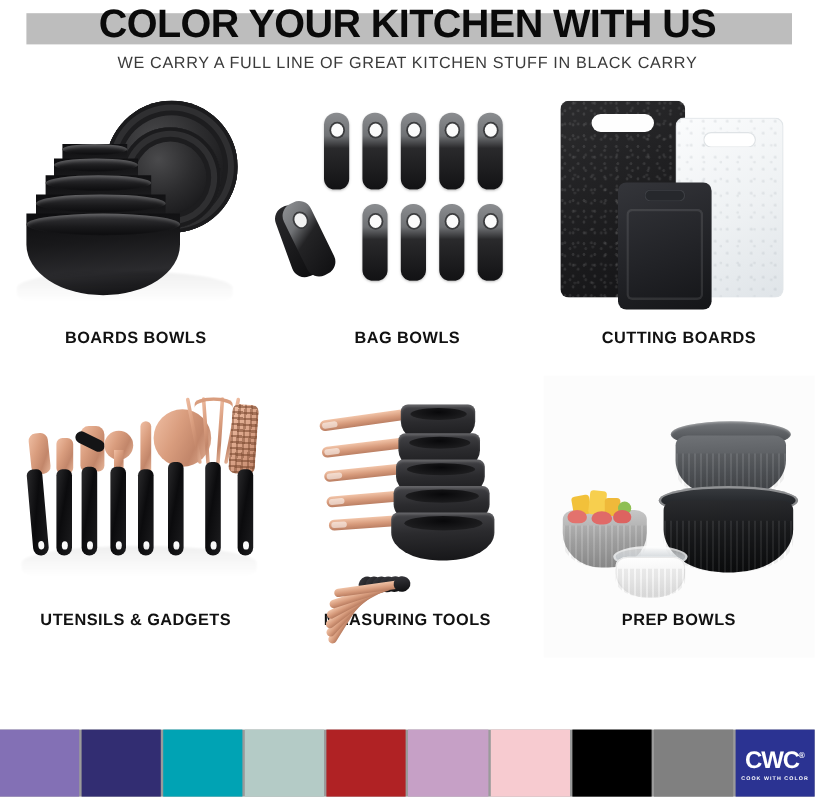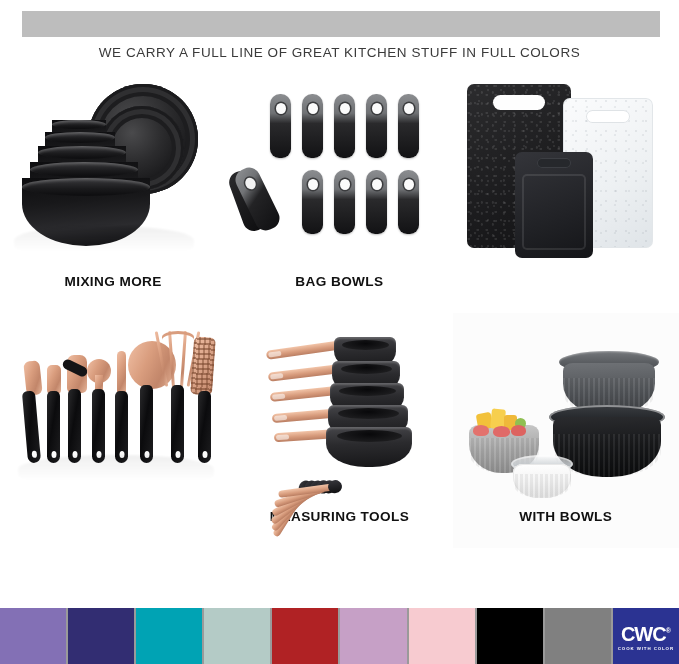--- a/index.html
+++ b/index.html
@@ -251,21 +251,22 @@
   }
   .fruit { position:absolute; border-radius: 3px; }
 </style>
 </head>
 <body>
 
 <div class="page">
 
   <div class="header">
     <div class="title-band" style="background: rgb(189, 189, 189);"></div>
-    <div class="subhead">WE CARRY A FULL LINE OF GREAT KITCHEN STUFF IN FULL COLORS</div>
+    <div class="headline">COLOR YOUR KITCHEN WITH US</div>
+    <div class="subhead">WE CARRY A FULL LINE OF GREAT KITCHEN STUFF IN BLACK CARRY</div>
   </div>
 
   <div class="grid">
 
     <div class="row">
 
       <div class="cell">
         <div class="art">
           <div class="obj lid" style="left:88px;  top:6px;  width:110px; height:110px;">
             <div class="lid-core" style="left:30px; top:28px; width:50px; height:50px;"></div>
@@ -281,21 +282,21 @@
               <div class="bowl-rim"></div>
             </div>
           <div class="obj bowl" style="left:30px;  top:84px; width:108px; height:58px;">
               <div class="bowl-rim"></div>
             </div>
           <div class="obj bowl" style="left:22px;  top:100px;width:128px; height:68px;">
               <div class="bowl-rim"></div>
             </div>
           <div class="refl" style="left:14px; width:180px; bottom:14px;"></div>
         </div>
-        <div class="caption">MIXING MORE</div>
+        <div class="caption">BOARDS BOWLS</div>
       </div>
 
       <div class="cell">
         <div class="art">
           <div class="obj clip" style="left:44px;  top:16px;">
               <span class="hole"></span>
             </div>
           <div class="obj clip" style="left:76px;  top:16px;">
               <span class="hole"></span>
             </div>
@@ -338,20 +339,21 @@
             <div class="board-handle" style="top:11px; width:52px; height:15px;"></div>
           </div>
           <div class="board light" style="left:110px; top:20px; width:90px; height:150px;">
             <div class="board-handle" style="top:12px; width:44px; height:13px; background:#ffffff; box-shadow: inset 0 0 0 1px #dfe3e6;"></div>
           </div>
           <div class="board dark" style="left:62px; top:74px; width:78px; height:106px; background:linear-gradient(160deg,#34353a 0%,#212226 60%,#141518 100%);">
             <div class="board-handle" style="top:6px; width:34px; height:10px; background:#26282c; box-shadow: inset 0 0 0 1px #3c3e43;"></div>
             <div class="board-inner" style="left:7px; top:22px; right:7px; bottom:8px;"></div>
           </div>
         </div>
+        <div class="caption">CUTTING BOARDS</div>
       </div>
     </div>
 
     <div class="row">
 
       <div class="cell">
         <div class="art">
 
           <div class="obj copper" style="left:25px; top:48px; width:16px; height:34px; border-radius:6px; transform:rotate(-6deg);"></div>
           <div class="obj handle" style="left:25px; top:78px; height:72px; transform:rotate(-5deg);"></div>
@@ -384,20 +386,21 @@
 
           <div class="obj" style="left:192px; top:24px; width:22px; height:58px; border-radius:6px; transform:rotate(4deg);
                background:
                  repeating-linear-gradient(0deg, rgba(120,70,45,.55) 0 2px, rgba(0,0,0,0) 2px 5px),
                  repeating-linear-gradient(90deg, rgba(120,70,45,.45) 0 2px, rgba(0,0,0,0) 2px 5px),
                  linear-gradient(115deg,#f0bfa4,#c2866a);"></div>
           <div class="obj handle" style="left:198px; top:78px; height:72px;"></div>
 
           <div class="refl" style="left:18px; width:196px; bottom:20px;"></div>
         </div>
+        <div class="caption">UTENSILS &amp; GADGETS</div>
       </div>
 
       <div class="cell">
         <div class="art">
 
           <div class="mhandle" style="left:40px;  top:32px; width:84px; transform:rotate(-8deg);"></div>
           <div class="mhandle" style="left:42px;  top:55px; width:80px; transform:rotate(-7deg);"></div>
           <div class="mhandle" style="left:44px;  top:76px; width:76px; transform:rotate(-6deg);"></div>
           <div class="mhandle" style="left:46px;  top:98px; width:72px; transform:rotate(-5deg);"></div>
           <div class="mhandle" style="left:48px;  top:118px;width:68px; transform:rotate(-4deg);"></div>
@@ -464,21 +467,21 @@
             <div class="fruit" style="left:2px;  top:16px; width:16px; height:11px; background:#e3726d; border-radius:50% 50% 40% 40%;"></div>
             <div class="fruit" style="left:22px; top:17px; width:17px; height:11px; background:#e06a68; border-radius:50% 50% 40% 40%;"></div>
             <div class="fruit" style="left:40px; top:16px; width:15px; height:11px; background:#dd6360; border-radius:50% 50% 40% 40%;"></div>
           </div>
 
           <div class="plid" style="left:58px; top:142px; width:62px; height:18px;"></div>
           <div class="pbowl white" style="left:60px; top:151px; width:58px; height:34px;">
               <div class="ridges"></div>
             </div>
         </div>
-        <div class="caption">WITH BOWLS</div>
+        <div class="caption">PREP BOWLS</div>
       </div>
     </div>
   </div>
 
 
   <div class="swatch-strip">
     <div class="swatch" style="background: rgb(131, 112, 181);"></div>
     <div class="swatch" style="background: rgb(50, 45, 114);"></div>
     <div class="swatch" style="background: rgb(0, 163, 180);"></div>
     <div class="swatch" style="background: rgb(180, 203, 198);"></div>

